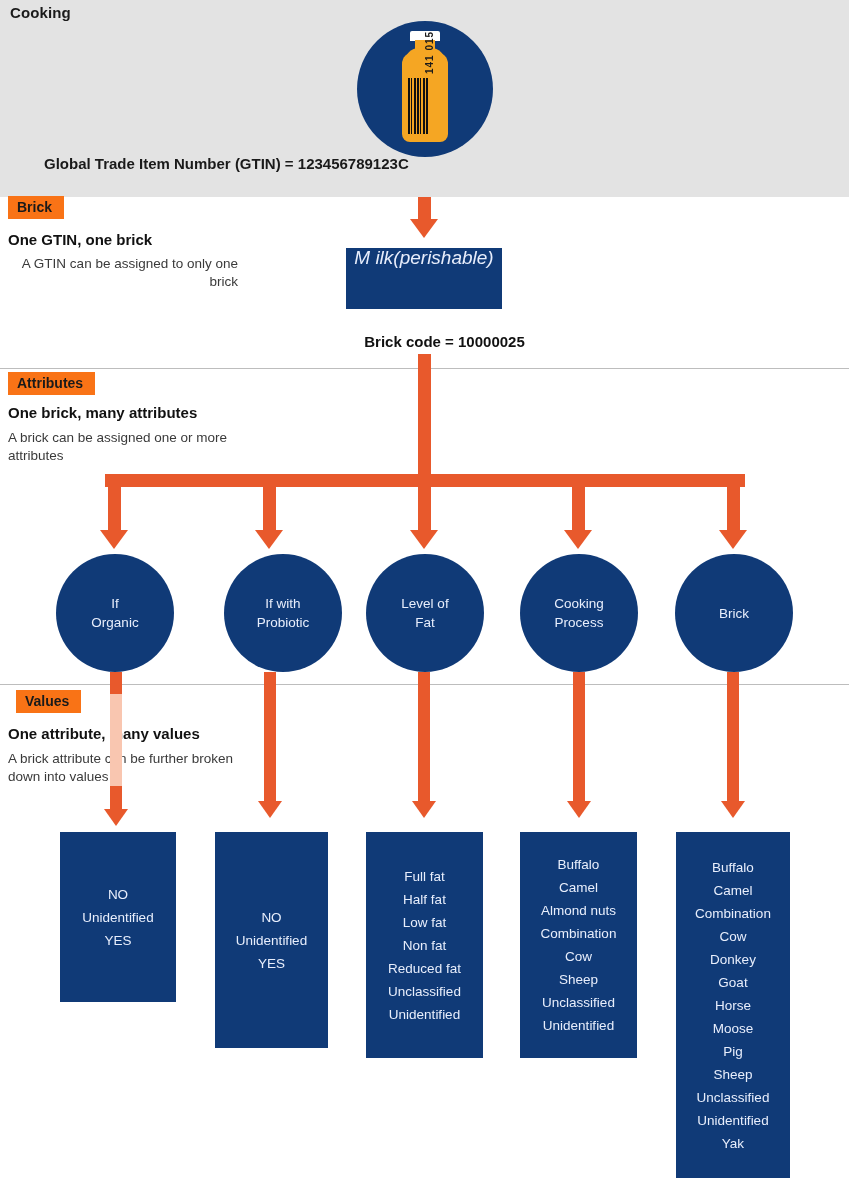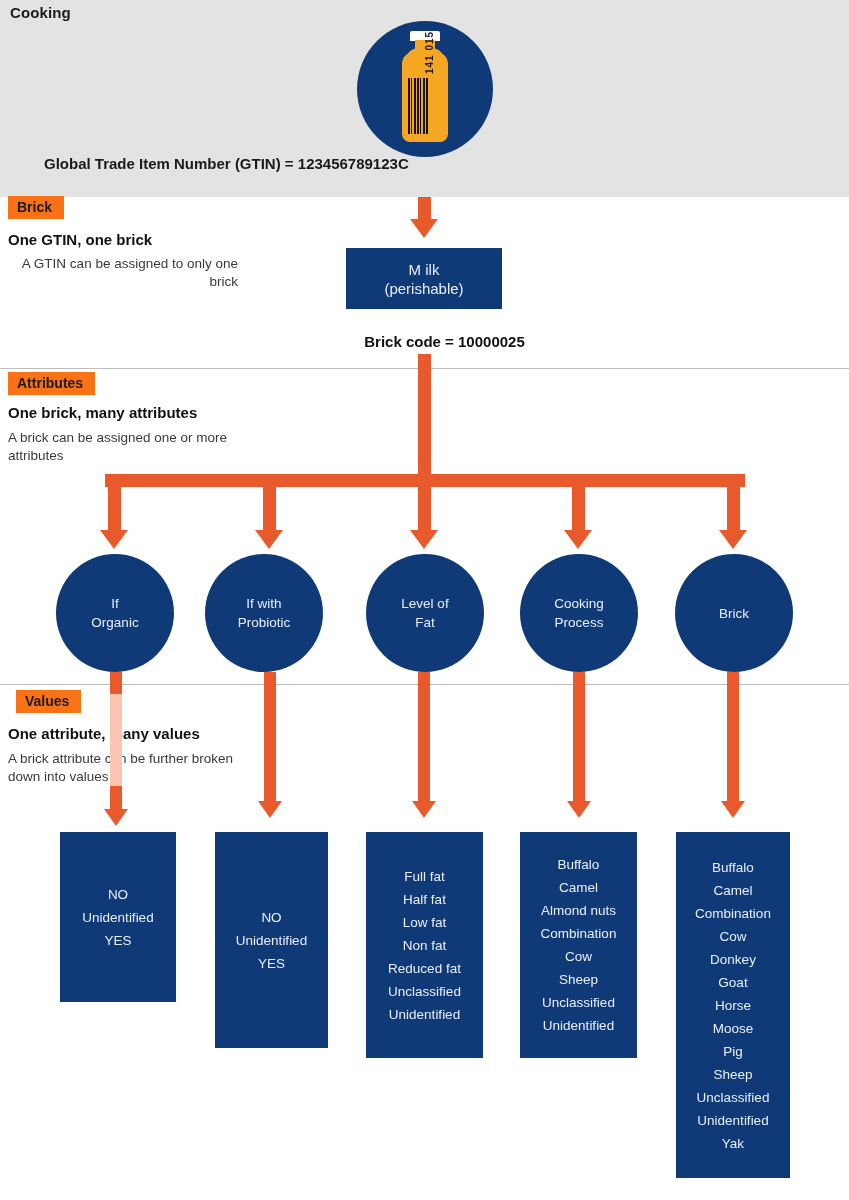--- a/index.html
+++ b/index.html
@@ -70,22 +70,22 @@
   }
   .oarrow-sm{
     width:0;height:0;border-left:12px solid transparent;border-right:12px solid transparent;
     border-top:17px solid #e8592c;
   }
   .ofaded{background:#f9c6b0;}
 
   
   #brick-box{
     left:346px;top:248px;width:156px;height:61px;background:#103a77;
-    color:#e8eefc;font-size:15px;line-height:19px;text-align:center;
-    display:flex;flex-direction:column;justify-content:center;
+    color:#e8eefc;font-size:19px;line-height:19px;text-align:center;
+    display:flex;justify-content:center;font-style:italic;
   }
   #brick-code{
     left:0;top:333px;width:849px;text-align:center;font-size:15px;font-weight:bold;color:#111;padding-left:20px;
   }
   .attr-circle{
     width:118px;height:118px;border-radius:50%;background:#103a77;
     color:#e8eefc;font-size:13.5px;line-height:19px;text-align:center;
     display:flex;flex-direction:column;align-items:center;justify-content:center;
   }
   .val-box{
@@ -146,21 +146,21 @@
 <div class="abs oarrow" style="left:100px;top:530px;"></div>
 <div class="abs oarrow" style="left:255px;top:530px;"></div>
 <div class="abs oarrow" style="left:410px;top:530px;"></div>
 <div class="abs oarrow" style="left:564px;top:530px;"></div>
 <div class="abs oarrow" style="left:719px;top:530px;"></div>
 
 <div class="abs attr-circle" style="left:56px;top:554px;">
   <div>If</div>
   <div>Organic</div>
 </div>
-<div class="abs attr-circle" style="left:205px;top:554px;">
+<div class="abs attr-circle" style="left:224px;top:554px;">
   <div>If with</div>
   <div>Probiotic</div>
 </div>
 <div class="abs attr-circle" style="left:366px;top:554px;">
   <div>Level of</div>
   <div>Fat</div>
 </div>
 <div class="abs attr-circle" style="left:520px;top:554px;">
   <div>Cooking</div>
   <div>Process</div>

